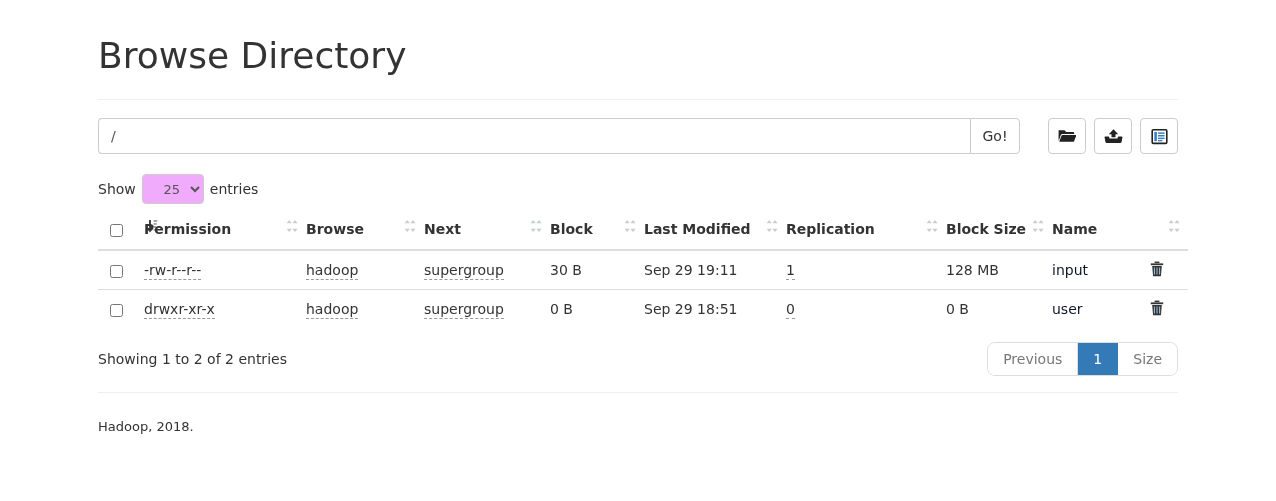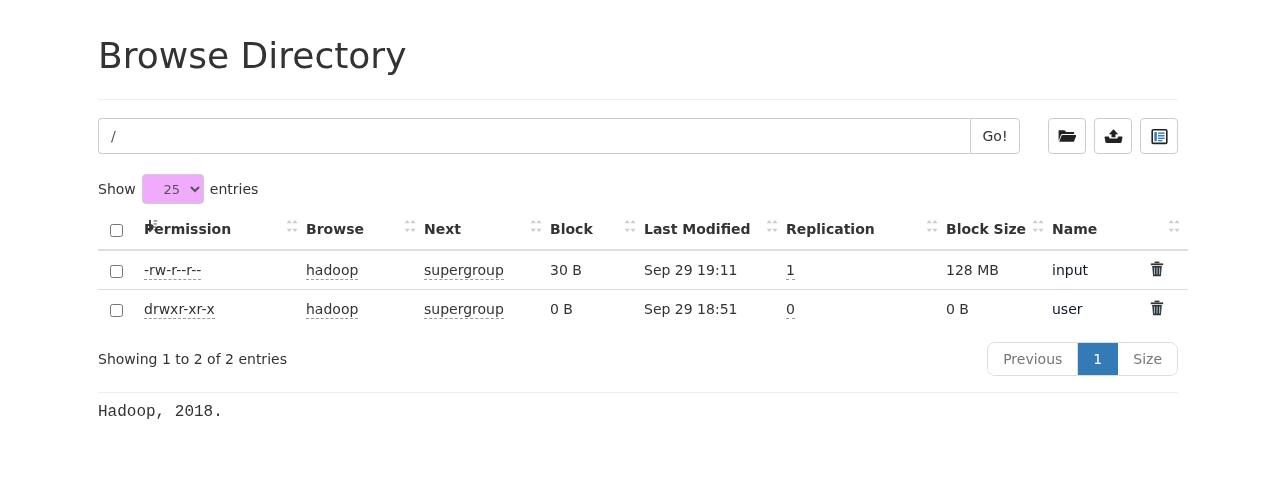--- a/index.html
+++ b/index.html
@@ -254,24 +254,23 @@
     color: #ffffff;
     border-right-color: #337ab7;
   }
 
   .hr-bottom {
     border: 0;
     border-top: 1px solid #eeeeee;
     margin: 16px 0 0 0;
   }
   .footer-text {
-    font-size: 16px;
-    color: #333333;
-    margin-top: 10px;
-    font-family: Liberation Mono, monospace;
+    font-size: 13px;
+    color: #333333;
+    margin-top: 26px;
   }
 </style>
 </head>
 <body>
 
 <div class="container">
 
   <h1 class="page-title">Browse Directory</h1>
   <hr class="hr-top">
 

